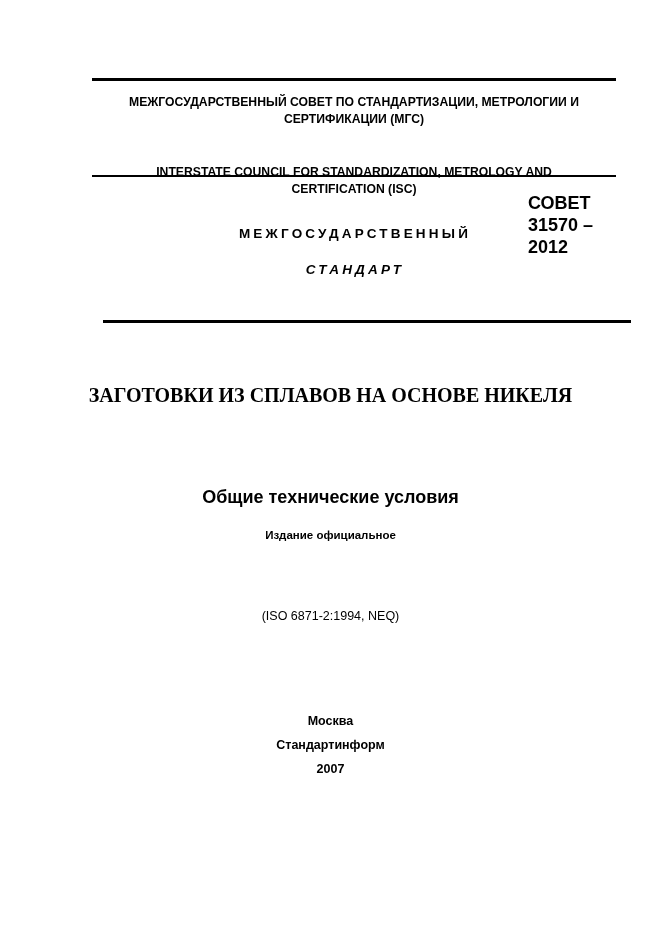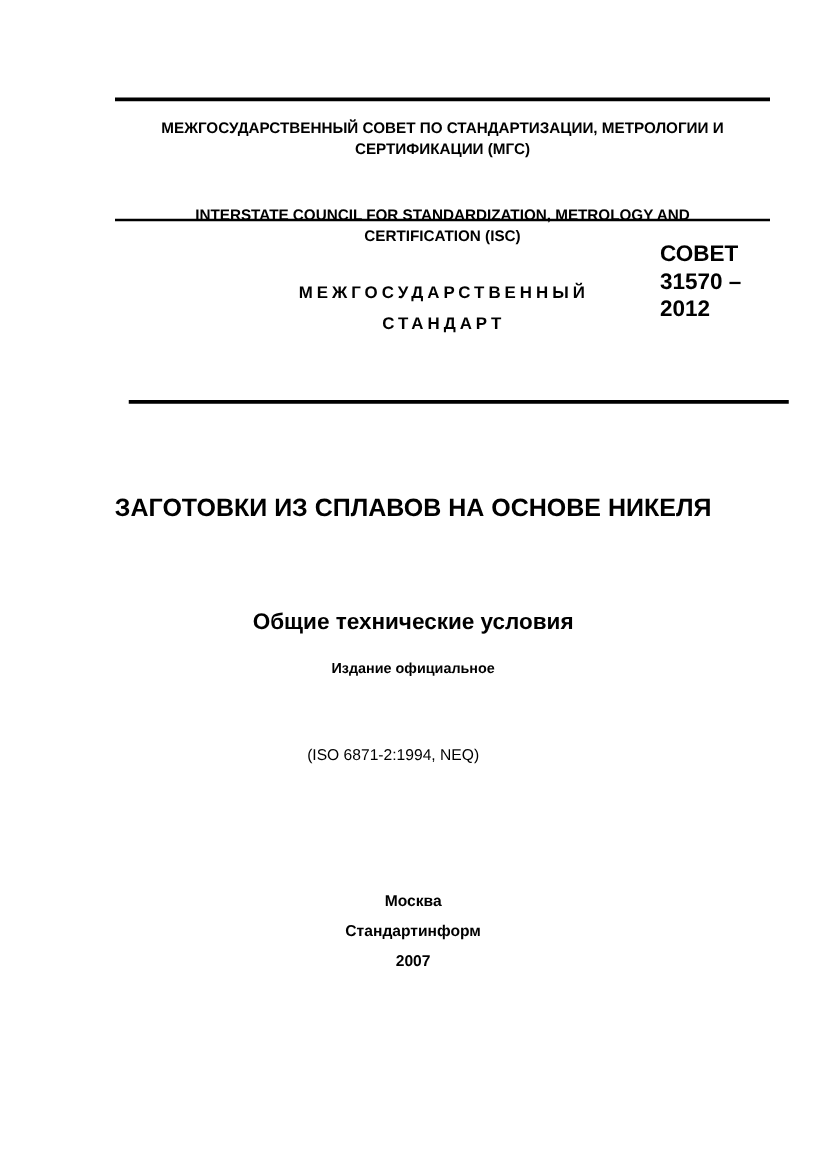--- a/index.html
+++ b/index.html
@@ -9,21 +9,21 @@
     }
     .page { position: absolute; left: 0; top: 0; width: 641px; height: 936px; background: #fff; }
     .rule { position: absolute; background: #000; }
     .center { position: absolute; text-align: center; font-weight: bold; }
     .council { left: 92px; width: 524px; font-size: 12.2px; line-height: 17px; }
     .type-label { position: absolute; left: 225px; width: 260px; text-align: center; font-weight: bold; font-size: 13.5px; letter-spacing: 3.2px; }
     .gost { position: absolute; left: 528px; font-weight: bold; font-size: 18px; line-height: 22px; }
     .title { left: 40px; width: 581px; font-size: 20px; line-height: 35px; }
     .subtitle { left: 40px; width: 581px; font-size: 18px; }
     .edition { left: 40px; width: 581px; font-size: 11.5px; }
-    .ref { position: absolute; left: 24px; width: 581px; text-align: center; font-size: 12.5px; font-weight: normal; }
+    .ref { position: absolute; left: 40px; width: 581px; text-align: center; font-size: 12.5px; font-weight: normal; margin-top: 12px; }
     .imprint { left: 40px; width: 581px; font-size: 12.5px; line-height: 24px; }
   </style>
 </head>
 <body>
 
 <div class="page">
 
   <div class="rule" style="left:92px; top:78px; width:524px; height:3px;"></div>
 
   <div class="center council" style="top:94px;">
@@ -32,31 +32,31 @@
   </div>
 
   <div class="center council" style="top:140px;margin-top:24px;">
     <div>INTERSTATE COUNCIL FOR STANDARDIZATION, METROLOGY AND</div>
     <div>CERTIFICATION (ISC)</div>
   </div>
 
   <div class="rule" style="left:92px; top:175px; width:524px; height:2px;"></div>
 
   <div class="type-label" style="top:226px;">МЕЖГОСУДАРСТВЕННЫЙ</div>
-  <div class="type-label" style="top:251px;">СТАНДАРТ</div>
+  <div class="type-label" style="top:262px;font-style:italic;">СТАНДАРТ</div>
 
   <div class="gost" style="top:192px;">
     <div>СОВЕТ</div>
     <div>31570 –</div>
     <div>2012</div>
   </div>
 
   <div class="rule" style="left:103px; top:320px; width:528px; height:3px;"></div>
 
-  <div class="center title" style="top:390px;">
+  <div class="center title" style="top:378px;font-family:Liberation Serif, serif;">
     <div>ЗАГОТОВКИ ИЗ СПЛАВОВ НА ОСНОВЕ НИКЕЛЯ</div>
   </div>
 
   <div class="center subtitle" style="top:487px;">Общие технические условия</div>
 
   <div class="center edition" style="top:529px;">Издание официальное</div>
 
   <div class="ref" style="top:597px;">(ISO 6871-2:1994, NEQ)</div>
 
   <div class="center imprint" style="top:709px;">

